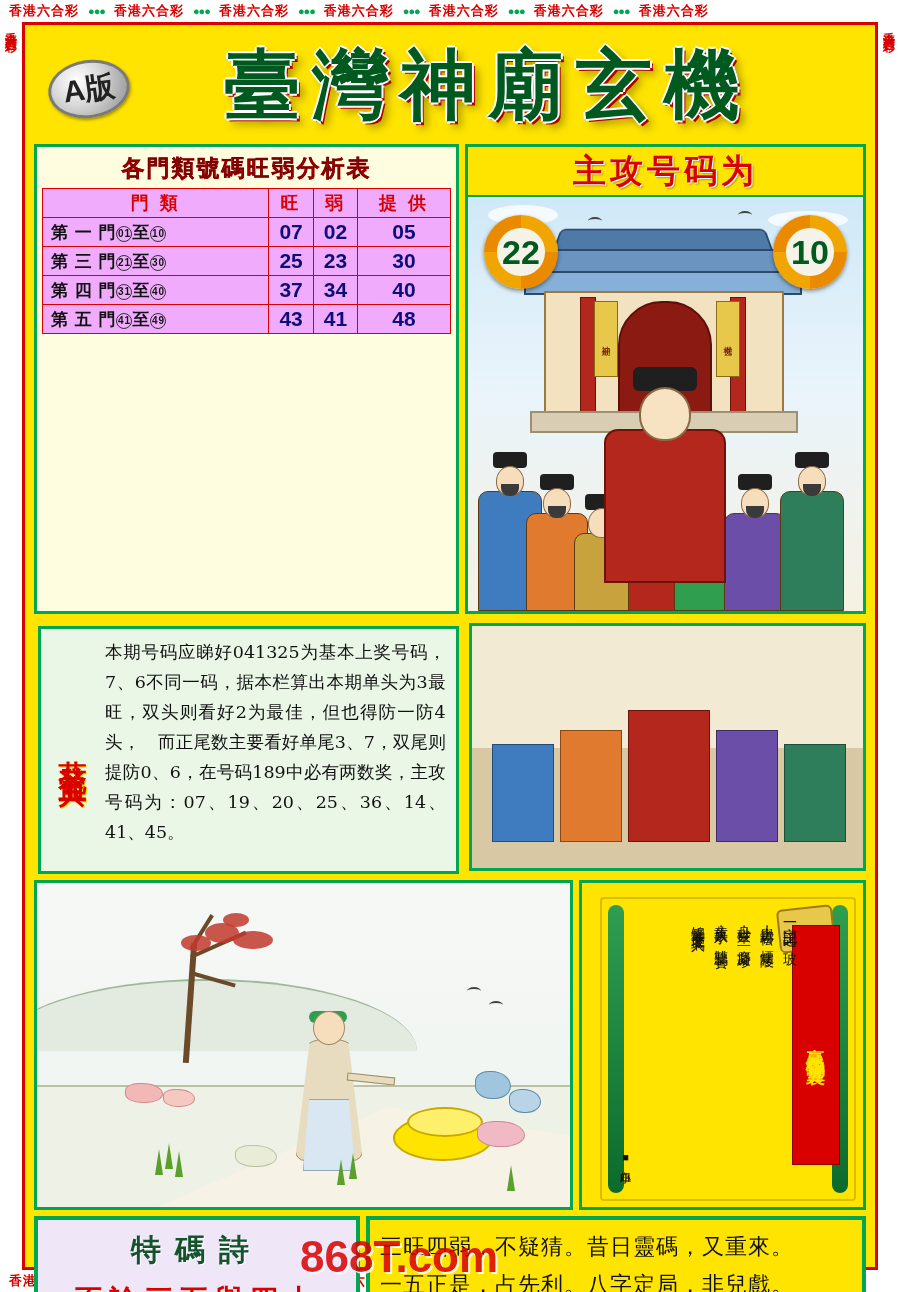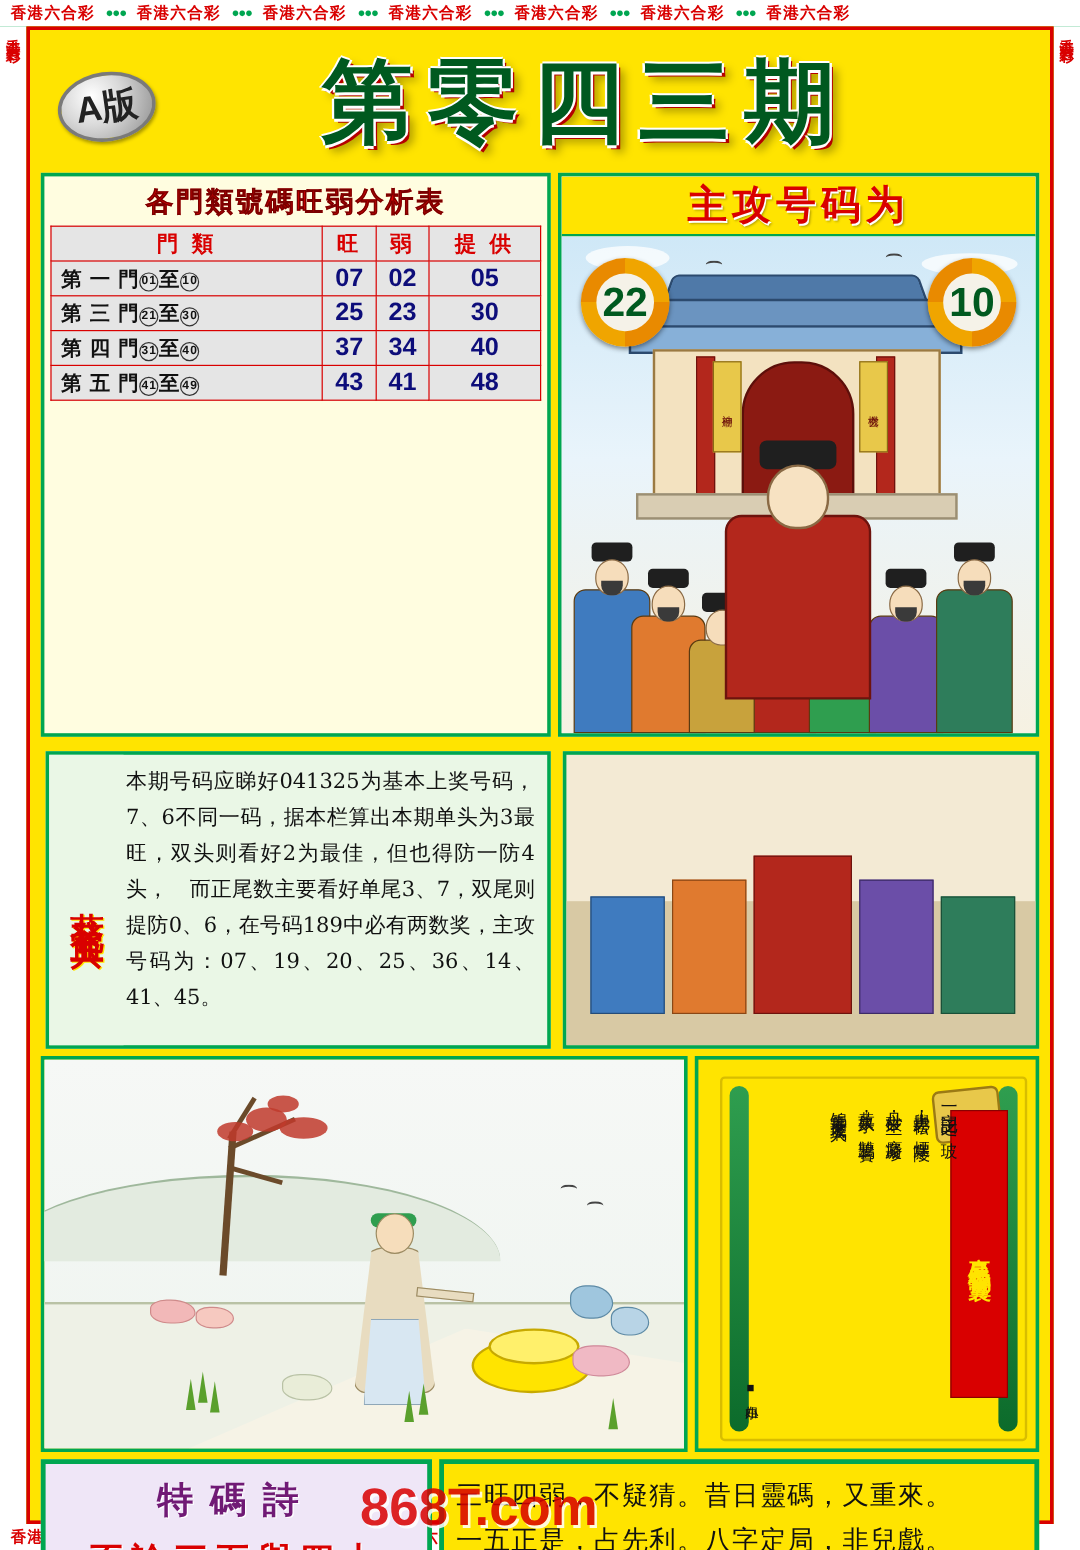--- a/index.html
+++ b/index.html
@@ -80,21 +80,21 @@
     width:430px;background:#fffde0;
     border:3px solid #00a651;box-sizing:border-box;padding:4px 5px 6px 5px;
   }
   .table-title{
     text-align:center;font-size:23px;font-weight:bold;color:#d90000;
     font-family:"DejaVu Serif","Liberation Serif",serif;
     letter-spacing:2px;margin:2px 0 4px;
     -webkit-text-stroke:0.4px #7a0000;
   }
   table.analysis{
-    width:100%;border-collapse:collapse;background:#e5e5e5;
+    width:100%;border-collapse:collapse;background:#f0abfc;
     font-size:17px;
   }
   table.analysis th,table.analysis td{
     border:1.5px solid #d90000;text-align:center;padding:2px 0;
     color:#0d0d7a;font-weight:bold;
   }
   table.analysis th{color:#d90000;font-size:18px;letter-spacing:3px;}
   table.analysis td.gate{
     text-align:left;padding-left:8px;color:#111;letter-spacing:1px;font-size:17px;
   }
@@ -223,21 +223,21 @@
   .ball .whitecore{
     position:absolute;inset:18%;border-radius:50%;background:#f5f2e8;
   }
 
   
   .sun-box{
     display:flex;margin:6px 4px 0 4px;border:3px solid #00a651;
     background:#eaf7e6;box-sizing:border-box;
     width:430px;height:248px;
   }
-  .mid-row{display:flex;gap:6px;margin:6px 4px 0 4px;align-items:flex-end;}
+  .mid-row{display:flex;gap:6px;margin:6px 4px 0 4px;align-items:center;}
   .sun-label{
     width:62px;display:flex;align-items:center;justify-content:center;
     background:#eaf7e6;
   }
   .sun-label .v{
     writing-mode:vertical-rl;text-orientation:upright;
     font-family:"DejaVu Serif","Liberation Serif",serif;
     font-size:28px;font-weight:bold;color:#d90000;letter-spacing:6px;
     text-shadow:1px 1px 0 #ffe400;
   }
@@ -371,21 +371,21 @@
   }
 
   
   .bot-row{display:flex;gap:6px;margin:6px 4px 0 4px;}
   .poem-box{
     width:330px;height:272px;border:4px solid #00a651;box-sizing:border-box;
     background:#efe6f7;padding:6px 8px;
   }
   .poem-title{
     text-align:center;font-family:"DejaVu Serif","Liberation Serif",serif;
-    font-size:30px;font-weight:bold;color:#701a75;letter-spacing:14px;
+    font-size:30px;font-weight:bold;color:#14532d;letter-spacing:14px;
     text-shadow:1px 1px 0 #fff;margin:4px 0 6px;
   }
   .poem-line{
     text-align:center;font-family:"DejaVu Serif","Liberation Serif",serif;
     font-size:29px;font-weight:bold;color:#d90000;letter-spacing:6px;
     line-height:46px;
     text-shadow:1px 1px 0 #ffffff;
   }
   .verse-box{
     width:506px;height:272px;border:4px solid #00a651;box-sizing:border-box;
@@ -450,21 +450,21 @@
     <span class="band-item">香港六合彩</span>
     <span class="band-dots">●●●</span>
     <span class="band-item">香港六合彩</span>
   </div>
 
   <div id="frame">
     <div id="inner">
 
       <div class="title-row">
         <div class="title-badge">A版</div>
-        <div class="title-main">第零四三期</div>
+        <div class="title-main">臺灣神廟玄機</div>
       </div>
 
       <div class="top-cols">
 
         <div class="table-box">
           <div class="table-title">各門類號碼旺弱分析表</div>
           <table class="analysis">
             <thead>
               <tr>
                 <th>門 類</th>

